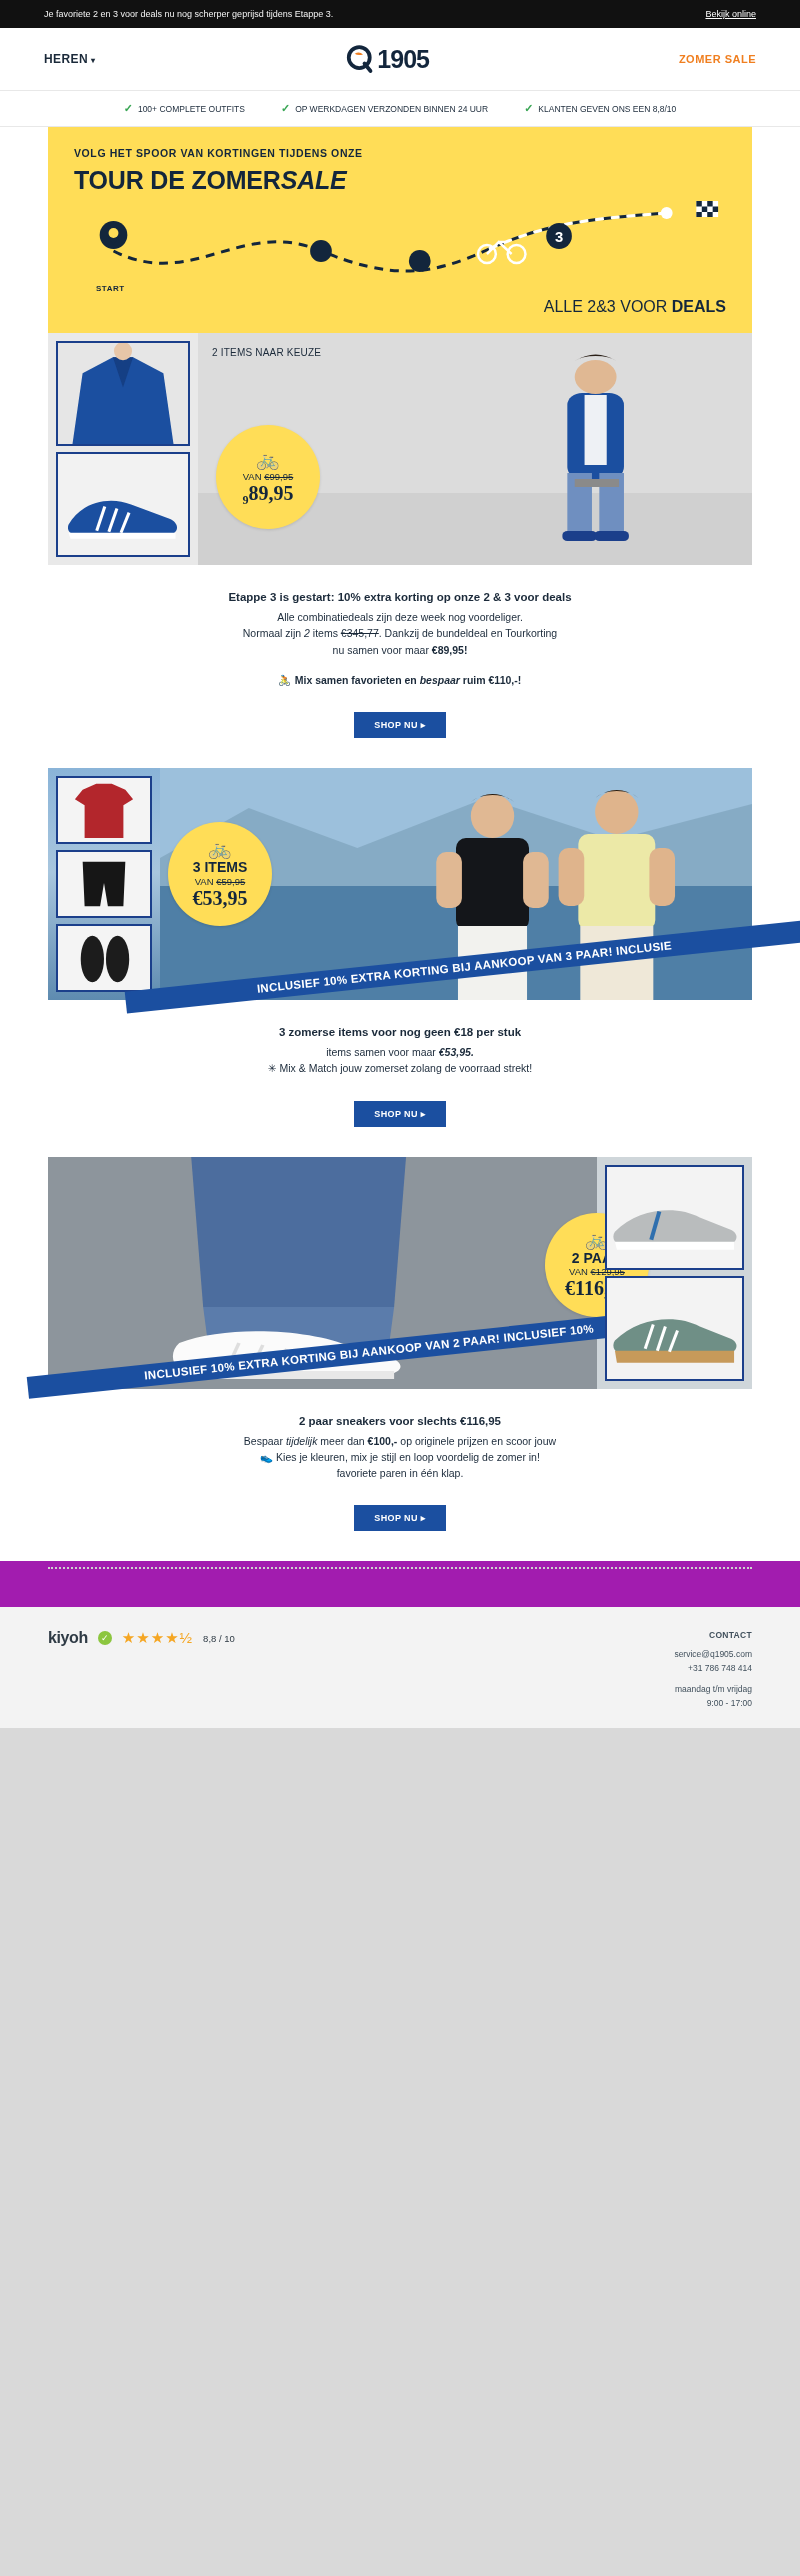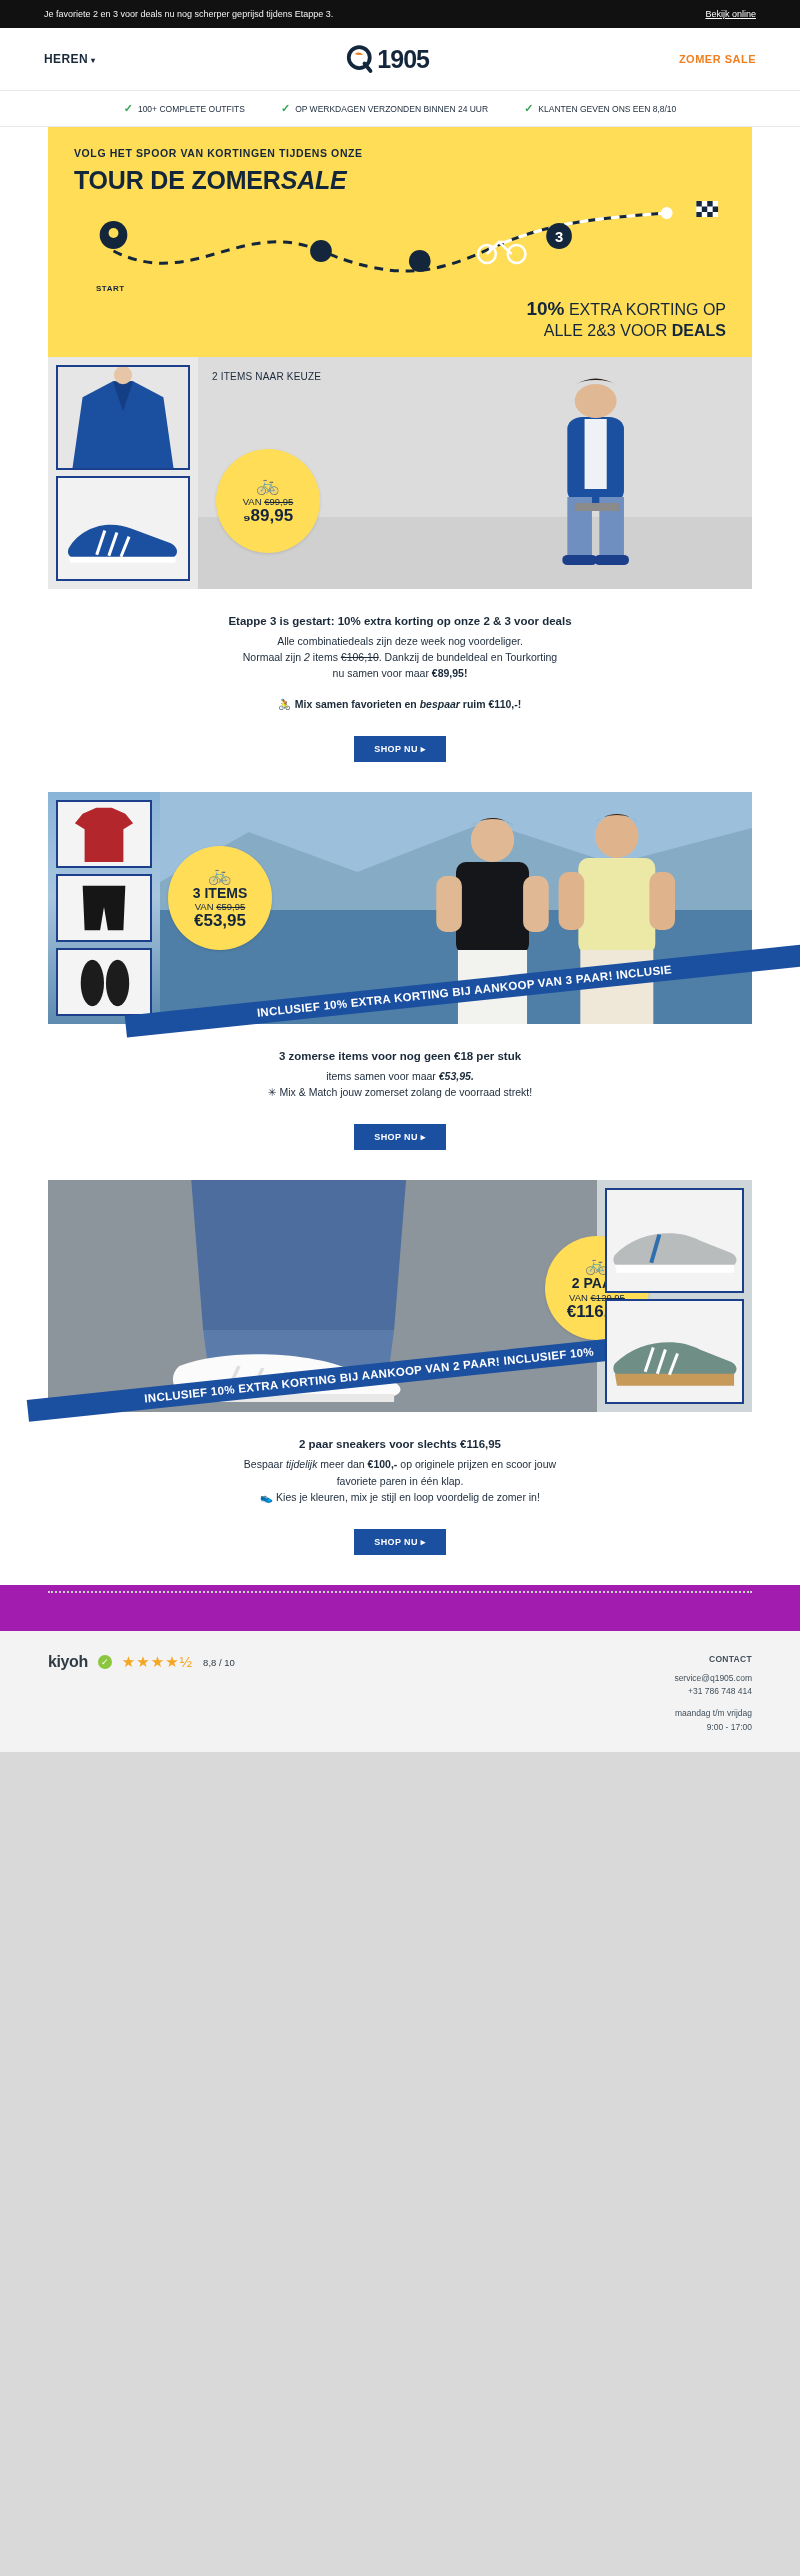--- a/index.html
+++ b/index.html
@@ -89,21 +89,21 @@
   .price-badge {
     position: absolute; width: 104px; height: 104px; border-radius: 50%;
     background: #ffdd57; display: flex; flex-direction: column;
     align-items: center; justify-content: center; text-align: center; color: #13263c;
     box-shadow: 0 1px 3px rgba(0,0,0,.12);
   }
   .price-badge .bike { font-size: 19px; line-height: 1; margin-bottom: 2px; }
   .price-badge .qty { font-size: 14px; font-weight: bold; line-height: 1.1; }
   .price-badge .old { font-size: 9.5px; }
   .price-badge .old s { text-decoration: line-through; }
-  .price-badge .new { font-size: 17px; font-weight: bold; line-height: 1.1; }
+  .price-badge .new { font-size: 20px; font-weight: bold; line-height: 1.1; font-family: Liberation Serif, serif; }
 
   
   .txt { text-align: center; padding: 26px 70px 6px; }
   .txt h2 { font-size: 11.5px; font-weight: bold; margin-bottom: 6px; }
   .txt p { font-size: 10.5px; line-height: 1.55; }
   .cta-wrap { text-align: center; padding: 18px 0 30px; }
   .cta {
     display: inline-block; background: #1b4fa0; color: #ffffff;
     font-size: 9px; font-weight: bold; letter-spacing: .4px;
     padding: 8px 20px; text-decoration: none;
@@ -212,21 +212,20 @@
             <rect x="635.5" y="7.5" width="5.5" height="5.5" fill="#13263c"></rect>
               <rect x="646.5" y="7.5" width="5.5" height="5.5" fill="#13263c"></rect>
             <rect x="630" y="13" width="5.5" height="5" fill="#13263c"></rect>
               <rect x="641" y="13" width="5.5" height="5" fill="#13263c"></rect>
           </g>
         </svg>
         <div class="start-label" style="position:absolute; left:22px; bottom:-2px;">START</div>
       </div>
 
       <div class="hero-bottom">
-        <div class="l1"><b>10%</b><span> EXTRA KORTING OP</span></div>
         <div class="l2"><span>ALLE 2&amp;3 VOOR </span><b>DEALS</b></div>
       </div>
     </div>
 
     <div class="photo-block pb1">
       <div class="pb1-left">
         <div class="thumb">
           <svg viewBox="0 0 140 100" width="100%" height="100%" preserveAspectRatio="xMidYMid slice">
             <rect width="140" height="100" fill="#e6e6e6"></rect>
             <path d="M20 100 L30 30 L60 14 L80 14 L110 30 L120 100 Z" fill="#1b4fa0"></path>
@@ -269,21 +268,21 @@
           <div class="old"><span>VAN </span><s>€99,95</s></div>
           <div class="new">₉89,95</div>
         </div>
       </div>
     </div>
 
     <div class="txt">
       <h2>Etappe 3 is gestart: 10% extra korting op onze 2 &amp; 3 voor deals</h2>
       <p>Alle combinatiedeals zijn deze week nog voordeliger.</p>
       <p>
-        <span>Normaal zijn </span><i>2</i><span> items </span><s>€106,10</s><span>. Dankzij de bundeldeal en Tourkorting</span>
+        <span>Normaal zijn </span><i>2</i><span> items </span><s>€345,77</s><span>. Dankzij de bundeldeal en Tourkorting</span>
       </p>
       <p>
         <span>nu samen voor maar </span><b>€89,95!</b>
       </p>
       <p style="margin-top:14px;">
         <span>🚴</span>
         <b>Mix samen favorieten en </b><b><i>bespaar</i></b><b> ruim €110,-!</b>
       </p>
     </div>
     <div class="cta-wrap">
@@ -401,24 +400,24 @@
           </svg>
         </div>
       </div>
     </div>
 
     <div class="txt">
       <h2>2 paar sneakers voor slechts €116,95</h2>
       <p>
         <span>Bespaar </span><i>tijdelijk</i><span> meer dan </span><b>€100,-</b><span> op originele prijzen en scoor jouw</span>
       </p>
+      <p>
+        <span>👟</span><span> Kies je kleuren, mix je stijl en loop voordelig de zomer in!</span>
+      </p>
       <p>favoriete paren in één klap.</p>
-      <p>
-        <span>👟</span><span> Kies je kleuren, mix je stijl en loop voordelig de zomer in!</span>
-      </p>
     </div>
     <div class="cta-wrap">
       <a class="cta" href="#">SHOP NU ▸</a>
     </div>
 
   </div>
 
   <div class="wave"></div>
 
   <div class="footer">

